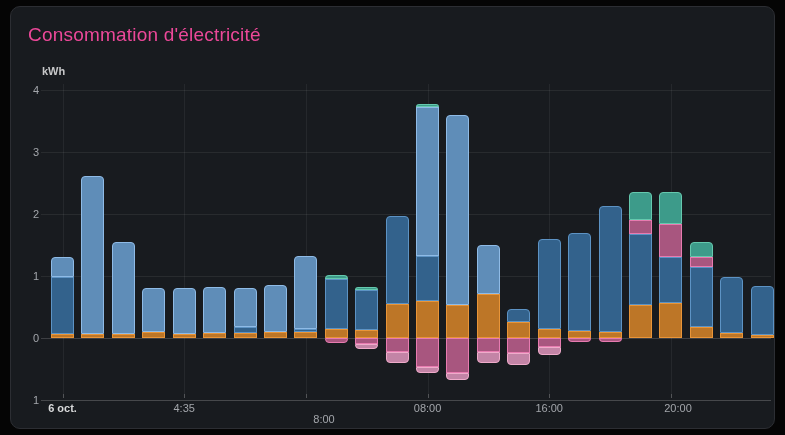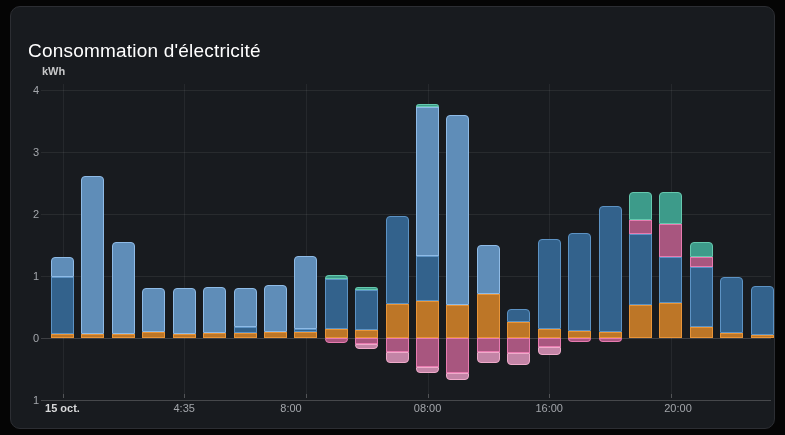--- a/index.html
+++ b/index.html
@@ -5,22 +5,22 @@
   html,body{margin:0;padding:0;}
   body{
     width:785px;height:435px;background:#050505;
     font-family:"Liberation Sans", sans-serif;position:relative;overflow:hidden;
   }
   .panel{
     position:absolute;left:10px;top:6px;width:763px;height:421px;
     background:#181b1f;border:1px solid #2c2e33;border-radius:10px;
   }
   .panel-title{
-    position:absolute;left:17px;top:33px;
-    font-size:19px;font-weight:500;color:#ffffff;letter-spacing:.2px;
+    position:absolute;left:17px;top:17px;
+    font-size:19px;font-weight:500;color:#ec4899;letter-spacing:.2px;
   }
   .unit-label{
     position:absolute;left:31px;top:58px;font-size:11px;color:#c7c8c9;font-weight:700;
   }
   .plot{
     position:absolute;left:30px;top:77px;width:730px;height:310px;
   }
   .hgrid{position:absolute;left:0;width:100%;height:1px;background:rgba(255,255,255,0.07);}
   .hgrid.zero{background:rgba(255,255,255,0.16);}
   .hgrid.axisline{background:rgba(255,255,255,0.20);}
@@ -61,23 +61,23 @@
       <div class="vgrid" style="left: 143.18px;"></div>
       <div class="xtick" style="left: 143.18px;"></div>
       <div class="vgrid" style="left: 264.86px;"></div>
       <div class="xtick" style="left: 264.86px;"></div>
       <div class="vgrid" style="left: 386.54px;"></div>
       <div class="xtick" style="left: 386.54px;"></div>
       <div class="vgrid" style="left: 508.22px;"></div>
       <div class="xtick" style="left: 508.22px;"></div>
       <div class="vgrid" style="left: 629.9px;"></div>
       <div class="xtick" style="left: 629.9px;"></div>
-      <div class="xlab bold" style="left: 21.5px;">15 oct.</div>
+      <div class="xlab bold" style="left: 21.5px;">6 oct.</div>
       <div class="xlab" style="left: 143.18px;">4:35</div>
-      <div class="xlab" style="left: 250px;">8:00</div>
+      <div class="xlab" style="left: 283px; margin-top: 11px;">8:00</div>
       <div class="xlab" style="left: 386.54px;">08:00</div>
       <div class="xlab" style="left: 508.22px;">16:00</div>
       <div class="xlab" style="left: 637px;">20:00</div>
       <div class="seg" title="orange: 0.06 kWh" style="left: 10px; top: 250.28px; width: 23px; height: 3.72px; background: rgb(189, 118, 39); border-color: rgb(233, 149, 56);"></div>
       <div class="seg" title="blue_dark: 0.92 kWh" style="left: 10px; top: 193.24px; width: 23px; height: 57.04px; background: rgb(51, 98, 140); border-color: rgb(93, 147, 196);"></div>
       <div class="seg" title="blue_light: 0.33 kWh" style="left: 10px; top: 172.78px; width: 23px; height: 20.46px; background: rgb(95, 141, 184); border-color: rgb(143, 187, 230); border-radius: 4px 4px 0px 0px;"></div>
       <div class="seg" title="orange: 0.06 kWh" style="left: 40.42px; top: 250.28px; width: 23px; height: 3.72px; background: rgb(189, 118, 39); border-color: rgb(233, 149, 56);"></div>
       <div class="seg" title="blue_light: 2.56 kWh" style="left: 40.42px; top: 91.56px; width: 23px; height: 158.72px; background: rgb(95, 141, 184); border-color: rgb(143, 187, 230); border-radius: 4px 4px 0px 0px;"></div>
       <div class="seg" title="orange: 0.06 kWh" style="left: 70.84px; top: 250.28px; width: 23px; height: 3.72px; background: rgb(189, 118, 39); border-color: rgb(233, 149, 56);"></div>
       <div class="seg" title="blue_light: 1.49 kWh" style="left: 70.84px; top: 157.9px; width: 23px; height: 92.38px; background: rgb(95, 141, 184); border-color: rgb(143, 187, 230); border-radius: 4px 4px 0px 0px;"></div>

